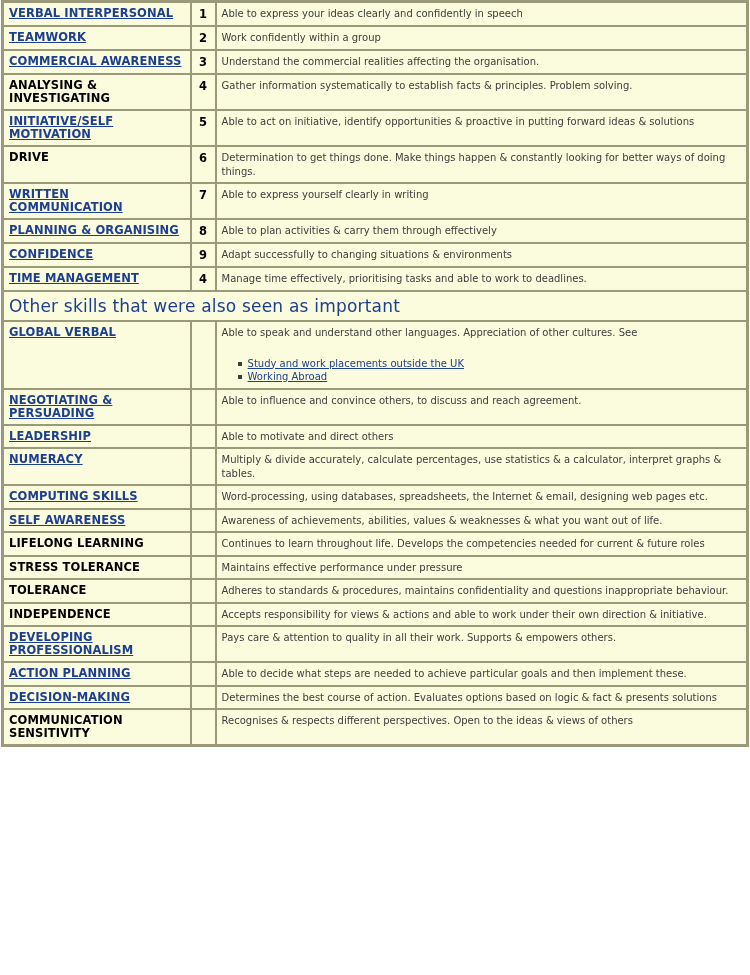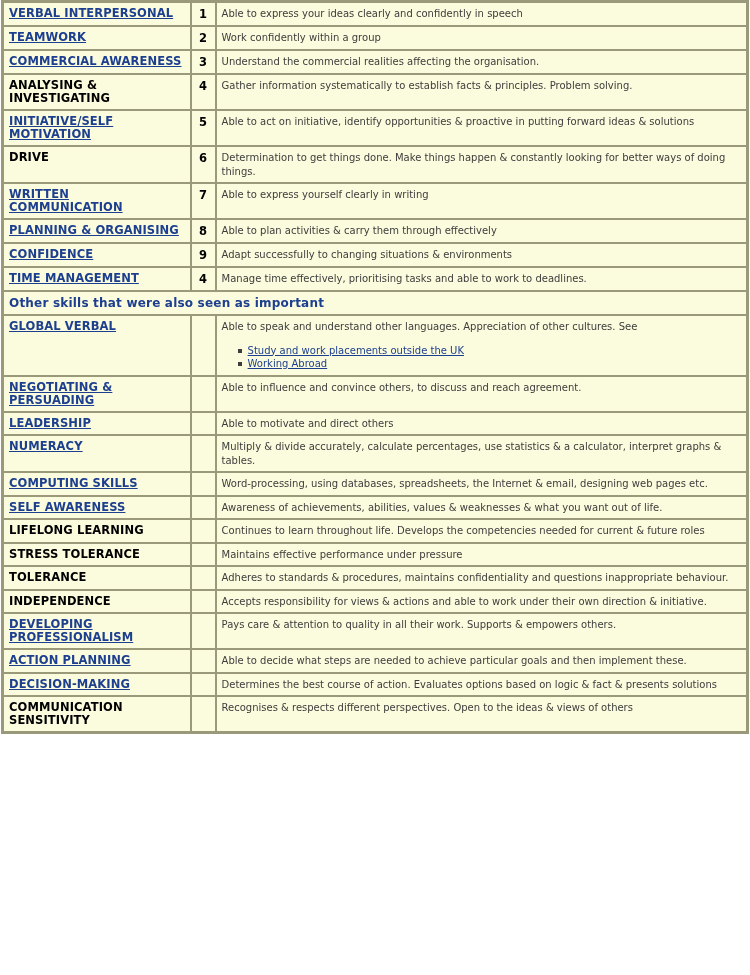--- a/index.html
+++ b/index.html
@@ -67,26 +67,26 @@
     font-size: 10px;
     line-height: 13.5px;
     color: #3d3d3d;
     padding-left: 6px;
   }
   td.heading {
     padding: 9px 6px 7px 6px;
   }
   .heading-text {
     color: #1d3f8f;
-    font-weight: bold;
-    font-size: 12px;
+    font-weight: normal;
+    font-size: 17px;
     letter-spacing: 0.2px;
   }
   ul.sublist {
-    margin: 10px 0 0 0;
+    margin: 17px 0 0 0;
     padding: 0 0 0 26px;
     list-style: none;
   }
   ul.sublist li {
     position: relative;
     line-height: 13.5px;
     padding-left: 0;
     margin: 0;
   }
   ul.sublist li:before {

